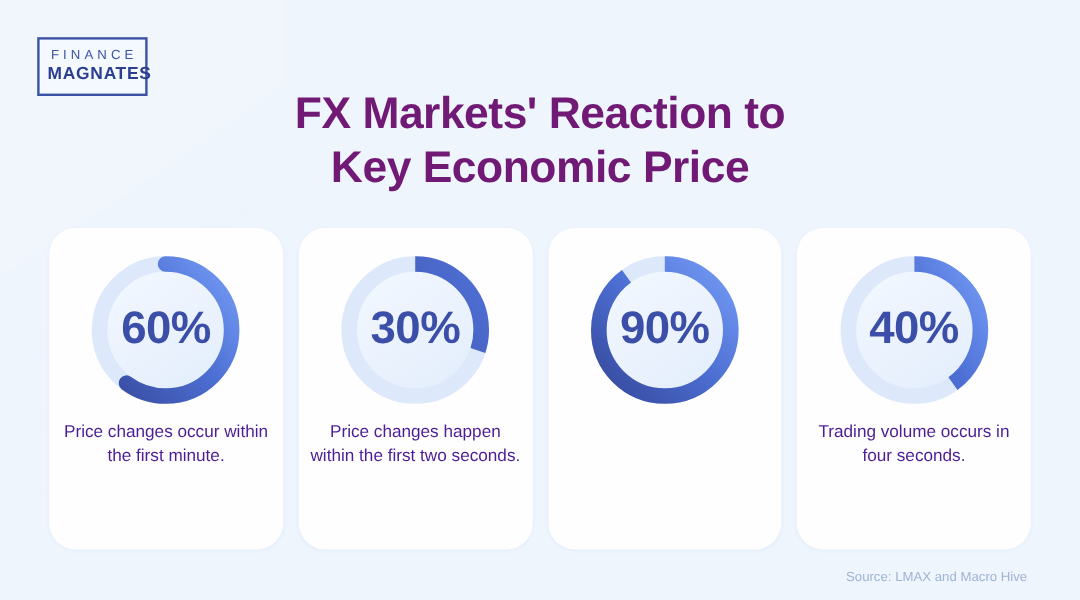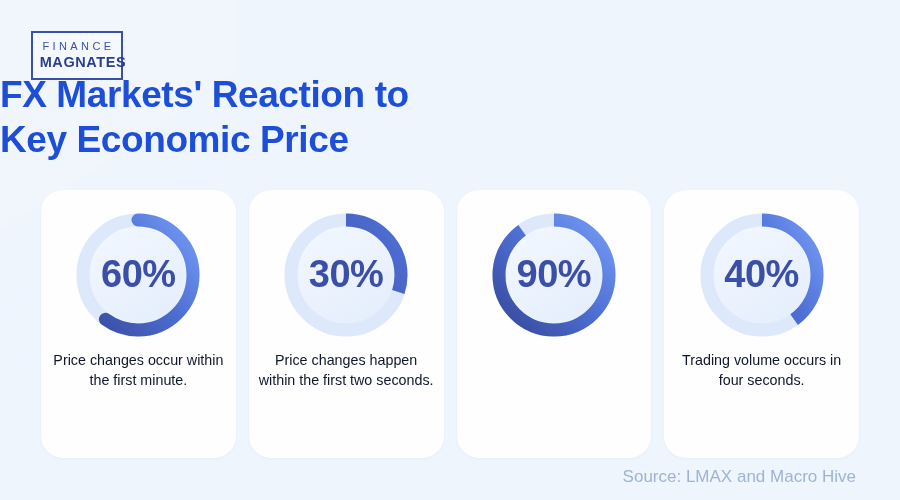--- a/index.html
+++ b/index.html
@@ -35,22 +35,22 @@
     color:#3b52a4; padding-left:3px; margin-bottom:3px;
   }
   .logo-magnates {
     font-size:14.5px; font-weight:700; letter-spacing:0.6px;
     color:#2b3f90;
     padding-left:12px;
   }
 
   .title {
     position:absolute; left:0; right:0; top:72px;
-    text-align:left;
-    color:#1d4ed8;
+    text-align:center;
+    color:#701a75;
     font-size:37px; font-weight:700;
     letter-spacing:-0.4px; line-height:1.22;
   }
 
   
   .cards {
     position:absolute; left:41px; top:190px;
     width:818px; height:268px;
     display:flex; gap:13px;
   }
@@ -76,26 +76,26 @@
     font-size:38px; font-weight:700;
     color:#3b4fa8; letter-spacing:-0.5px;
   }
 
   .caption {
     position:absolute; left:9px; right:9px;
     top:160px;
     text-align:center;
     font-size:14.3px; font-weight:400;
     line-height:1.42;
-    color:#0f172a;
+    color:#4c1d95;
   }
 
   .source {
     position:absolute; right:44px; bottom:13px;
-    font-size:17px; color:#9fb3d4; font-weight:400;
+    font-size:11px; color:#9fb3d4; font-weight:400;
   }
 </style>
 </head>
 <body>
 
 <div id="infographic">
 
   <svg class="bg-layer" viewBox="0 0 900 500" preserveAspectRatio="none">
     <defs>
       <linearGradient id="swooshGrad" x1="0" y1="0" x2="1" y2="1">

